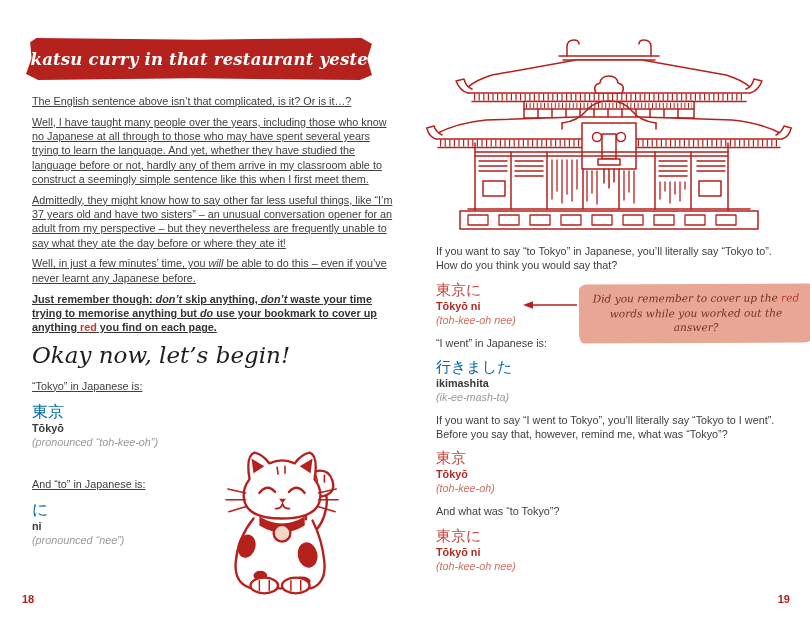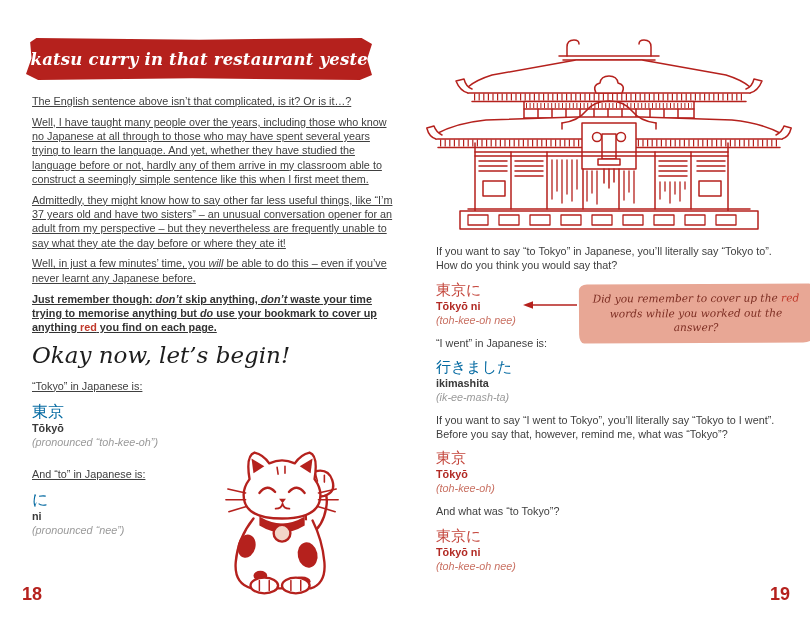--- a/index.html
+++ b/index.html
@@ -45,21 +45,21 @@
         transform:rotate(-.3deg);
         font-family:"DejaVu Serif",serif;font-style:italic;font-size:10.6px;line-height:14.5px;
         color:#7c2d22;text-align:center;}
   .arrow{position:absolute;left:116px;top:299px;}
 
   
   .cat{position:absolute;left:220px;top:442px;}
   .temple{position:absolute;left:21px;top:30px;}
 
   
-  .pageno{position:absolute;bottom:15px;font-weight:bold;font-size:18px;color:#b5211d;}
+  .pageno{position:absolute;bottom:15px;font-weight:bold;font-size:11px;color:#b5211d;}
   .pageno.left-no{left:22px;}
   .pageno.right-no{right:20px;}
 </style>
 </head>
 <body>
 
 <div class="spread">
 
   <section class="page left">
 
@@ -74,21 +74,21 @@
       <p><span>Well, in just a few minutes’ time, you </span><em>will</em><span> be able to do this – even if you’ve never learnt any Japanese before.</span></p>
       <p class="bold"><span>Just remember though: </span><em>don’t</em><span> skip anything, </span><em>don’t</em><span> waste your time trying to memorise anything but </span><em>do</em><span> use your bookmark to cover up anything </span><span class="redword">red</span><span> you find on each page.</span></p>
 
       <div class="hand okay">Okay now, let’s begin!</div>
 
       <p class="intro">“Tokyo” in Japanese is:</p>
       <div class="kanji">東京</div>
       <div class="romaji">Tōkyō</div>
       <div class="pron gray">(pronounced “toh-kee-oh”)</div>
 
-      <p class="intro" style="margin-top:18px;">And “to” in Japanese is:</p>
+      <p class="intro" style="margin-top:28px;">And “to” in Japanese is:</p>
       <div class="kanji">に</div>
       <div class="romaji">ni</div>
       <div class="pron gray">(pronounced “nee”)</div>
     </div>
 
     <svg class="cat" width="128" height="156" viewBox="0 0 130 155">
       <g stroke="#b5211d" stroke-width="2.4" fill="#ffffff" stroke-linecap="round" stroke-linejoin="round">
         <path d="M92,92 Q105,84 108,64 Q110,52 104,44" fill="none"></path>
         <path d="M88,46 Q84,32 97,28 Q110,25 114,37 Q118,49 106,53 Q94,56 88,46 Z"></path>
         <path d="M97,31 L99,38 M106,32 L106,39" fill="none" stroke-width="1.6"></path>

